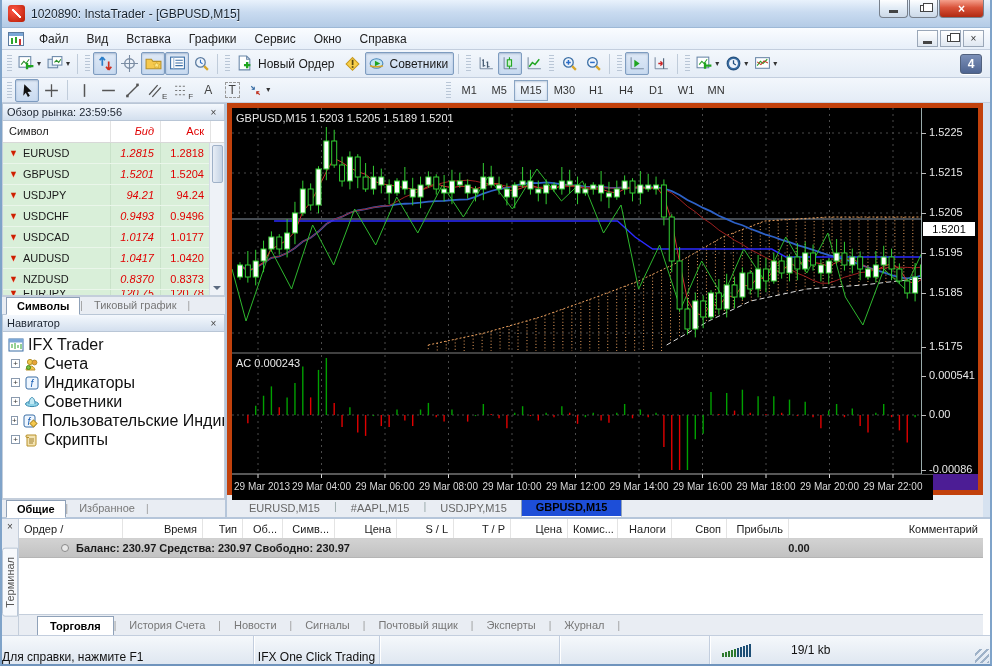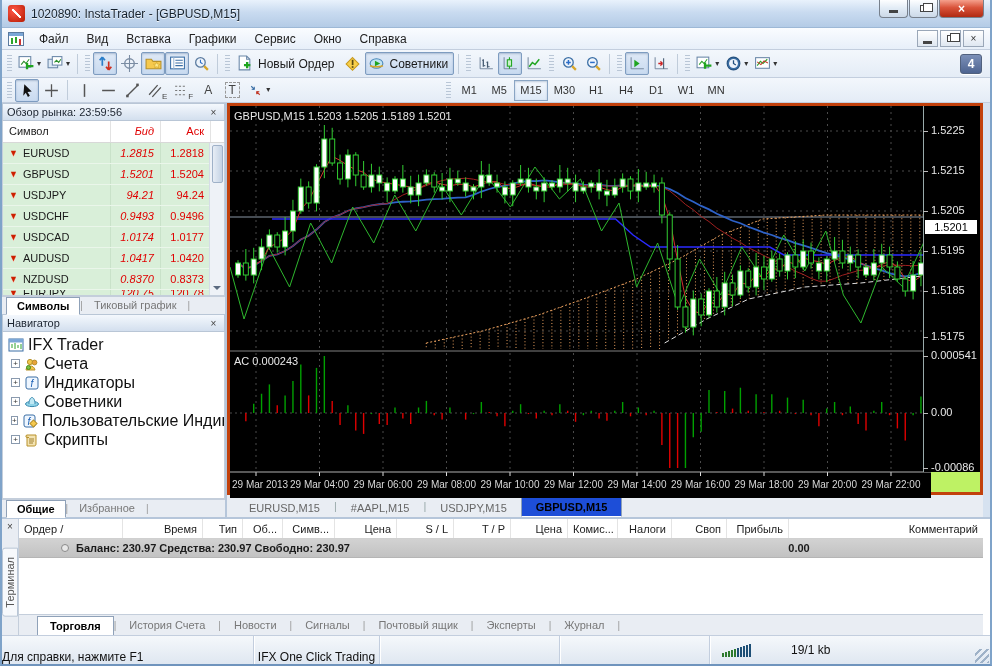--- a/index.html
+++ b/index.html
@@ -76,21 +76,21 @@
   .ptab-sep{color:#999;align-self:center;font-size:10px;}
   
   .navp{flex:1;display:flex;flex-direction:column;}
   .nav-tree{flex:1;background:#fff;border:1px solid #c4cedb;border-top:none;padding:3px 2px;overflow:hidden;}
   .tree-row{height:19px;display:flex;align-items:center;gap:4px;white-space:nowrap;}
   .tree-row .tlabel{font-size:16px;color:#111;}
   .expander{width:9px;height:9px;border:1px solid #8a9aae;background:#fff;font-size:8px;line-height:7px;text-align:center;color:#333;margin-left:6px;}
   .ticon{width:16px;height:14px;display:block;}
   
   .chartzone{flex:1;display:flex;flex-direction:column;padding-right:7px;}
-  .chartwrap{height:392px;position:relative;background:#bef264;border:3px solid #c2410c;}
+  .chartwrap{height:392px;position:relative;background:#4c1d95;border:5px solid #c2410c;}
   #plot{position:absolute;left:0;top:0;}
   .pscale{position:absolute;top:0;right:0;width:57px;height:366px;background:#000;border-left:1px solid #9aa;}
   .pscale .tick{position:absolute;left:7px;color:#e8e8e8;font-size:11px;}
   .pscale .tick::before{content:"";position:absolute;left:-8px;top:7px;width:5px;border-top:1px solid #bbb;}
   .curprice{position:absolute;left:1px;width:52px;height:14px;background:#fff;color:#000;font-size:11px;
     text-align:center;line-height:14px;}
   .chart-tabs{height:22px;display:flex;align-items:flex-end;background:#e9edf3;padding-left:8px;}
   .ctab{padding:3px 14px;font-size:11px;color:#666;}
   .ctab.active{background:#1d4ed8;color:#000;border:1px solid #8fa1b8;border-bottom-color:#fff;font-weight:bold;}
   .ctab-sep{color:#9aa;align-self:center;}
@@ -1032,22 +1032,22 @@
               <text x="534" y="382" fill="#d8d8d8" font-size="10" font-family="Liberation Sans,sans-serif" text-anchor="middle">29 Mar 18:00</text>
               <text x="597.5" y="382" fill="#d8d8d8" font-size="10" font-family="Liberation Sans,sans-serif" text-anchor="middle">29 Mar 20:00</text>
               <text x="661" y="382" fill="#d8d8d8" font-size="10" font-family="Liberation Sans,sans-serif" text-anchor="middle">29 Mar 22:00</text>
             </svg></div>
         <div class="pscale" id="pscale">
             <span class="tick" style="top: 18px;">1.5225</span>
             <span class="tick" style="top: 58px;">1.5215</span>
             <span class="tick" style="top: 98px;">1.5205</span>
             <span class="tick" style="top: 138px;">1.5195</span>
             <span class="tick" style="top: 178px;">1.5185</span>
-            <span class="tick" style="top: 224px; text-align: right;">1.5175</span>
-            <span class="tick" style="top: 243px;">0.000541</span>
+            <span class="tick" style="top: 232px; text-align: right;">1.5175</span>
+            <span class="tick" style="top: 261px;">0.000541</span>
             <span class="tick" style="top: 300px;">0.00</span>
             <span class="tick" style="top: 355px;">-0.00086</span>
             <div class="curprice" style="top: 114px;">1.5201</div>
           </div>
       </div>
       <div class="chart-tabs" id="chart-tabs">
           <div class="ctab">EURUSD,M15</div>
           <span class="ctab-sep">|</span>
           <div class="ctab">#AAPL,M15</div>
           <span class="ctab-sep">|</span>

